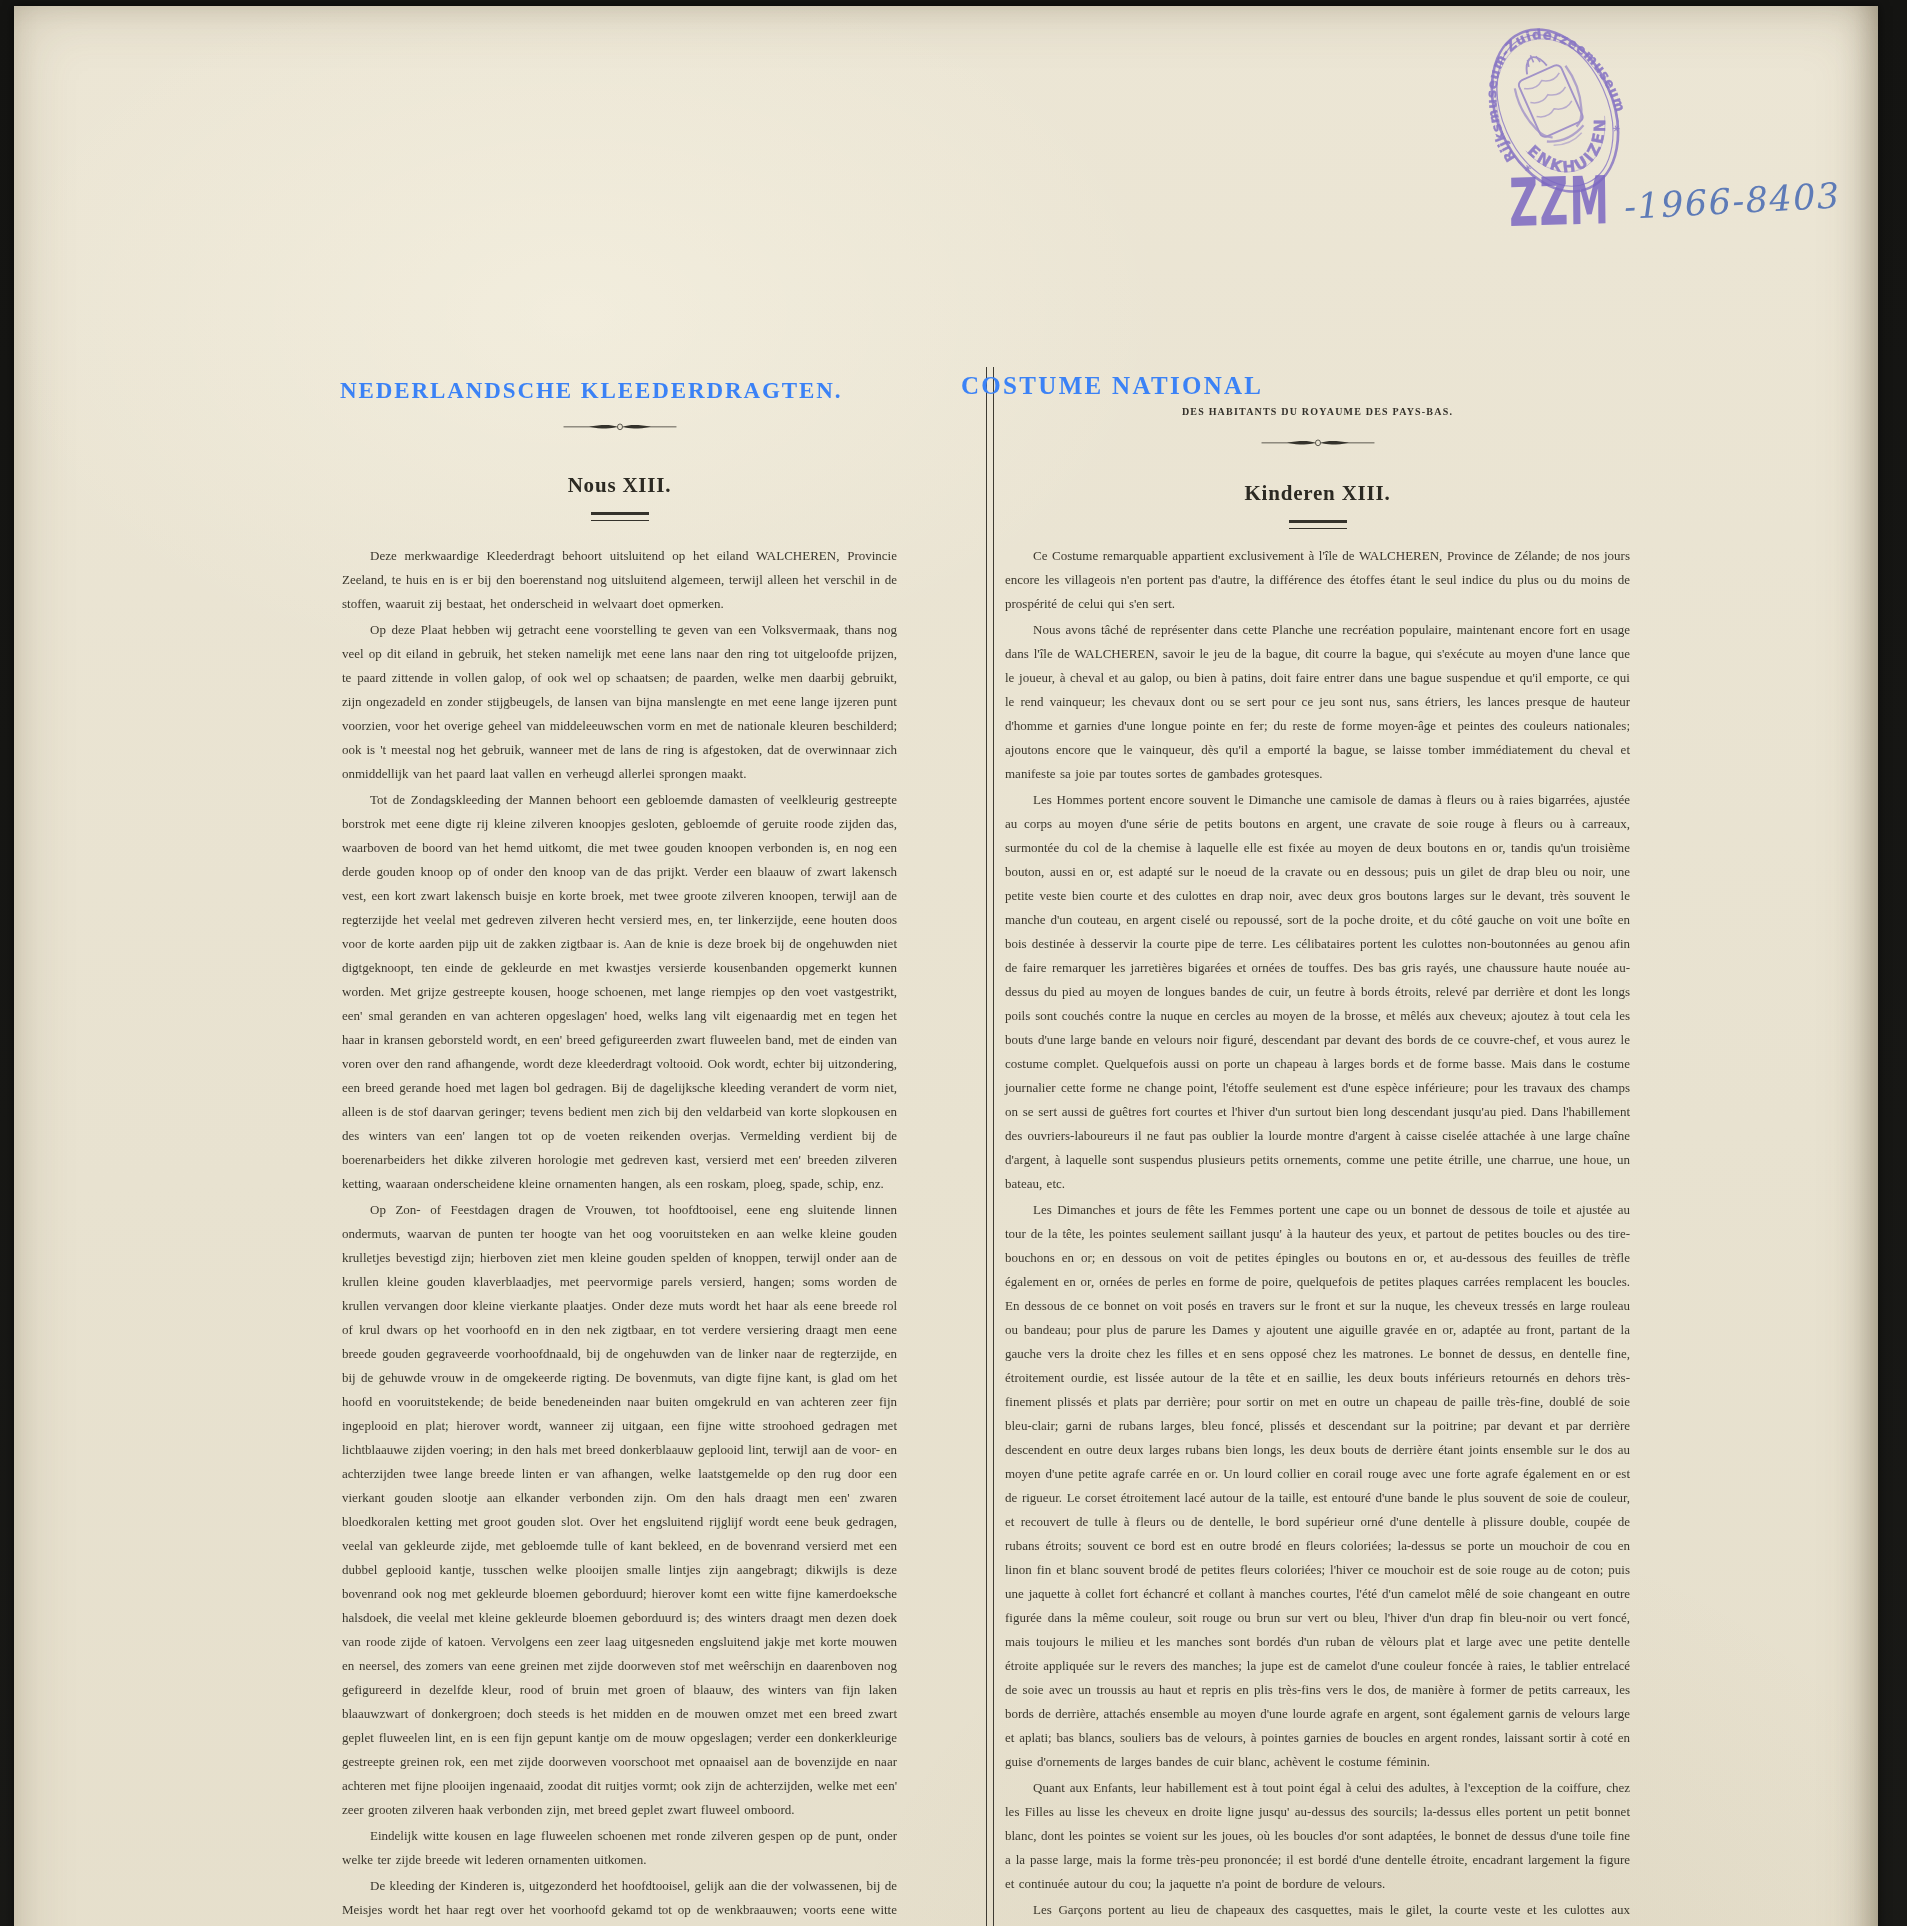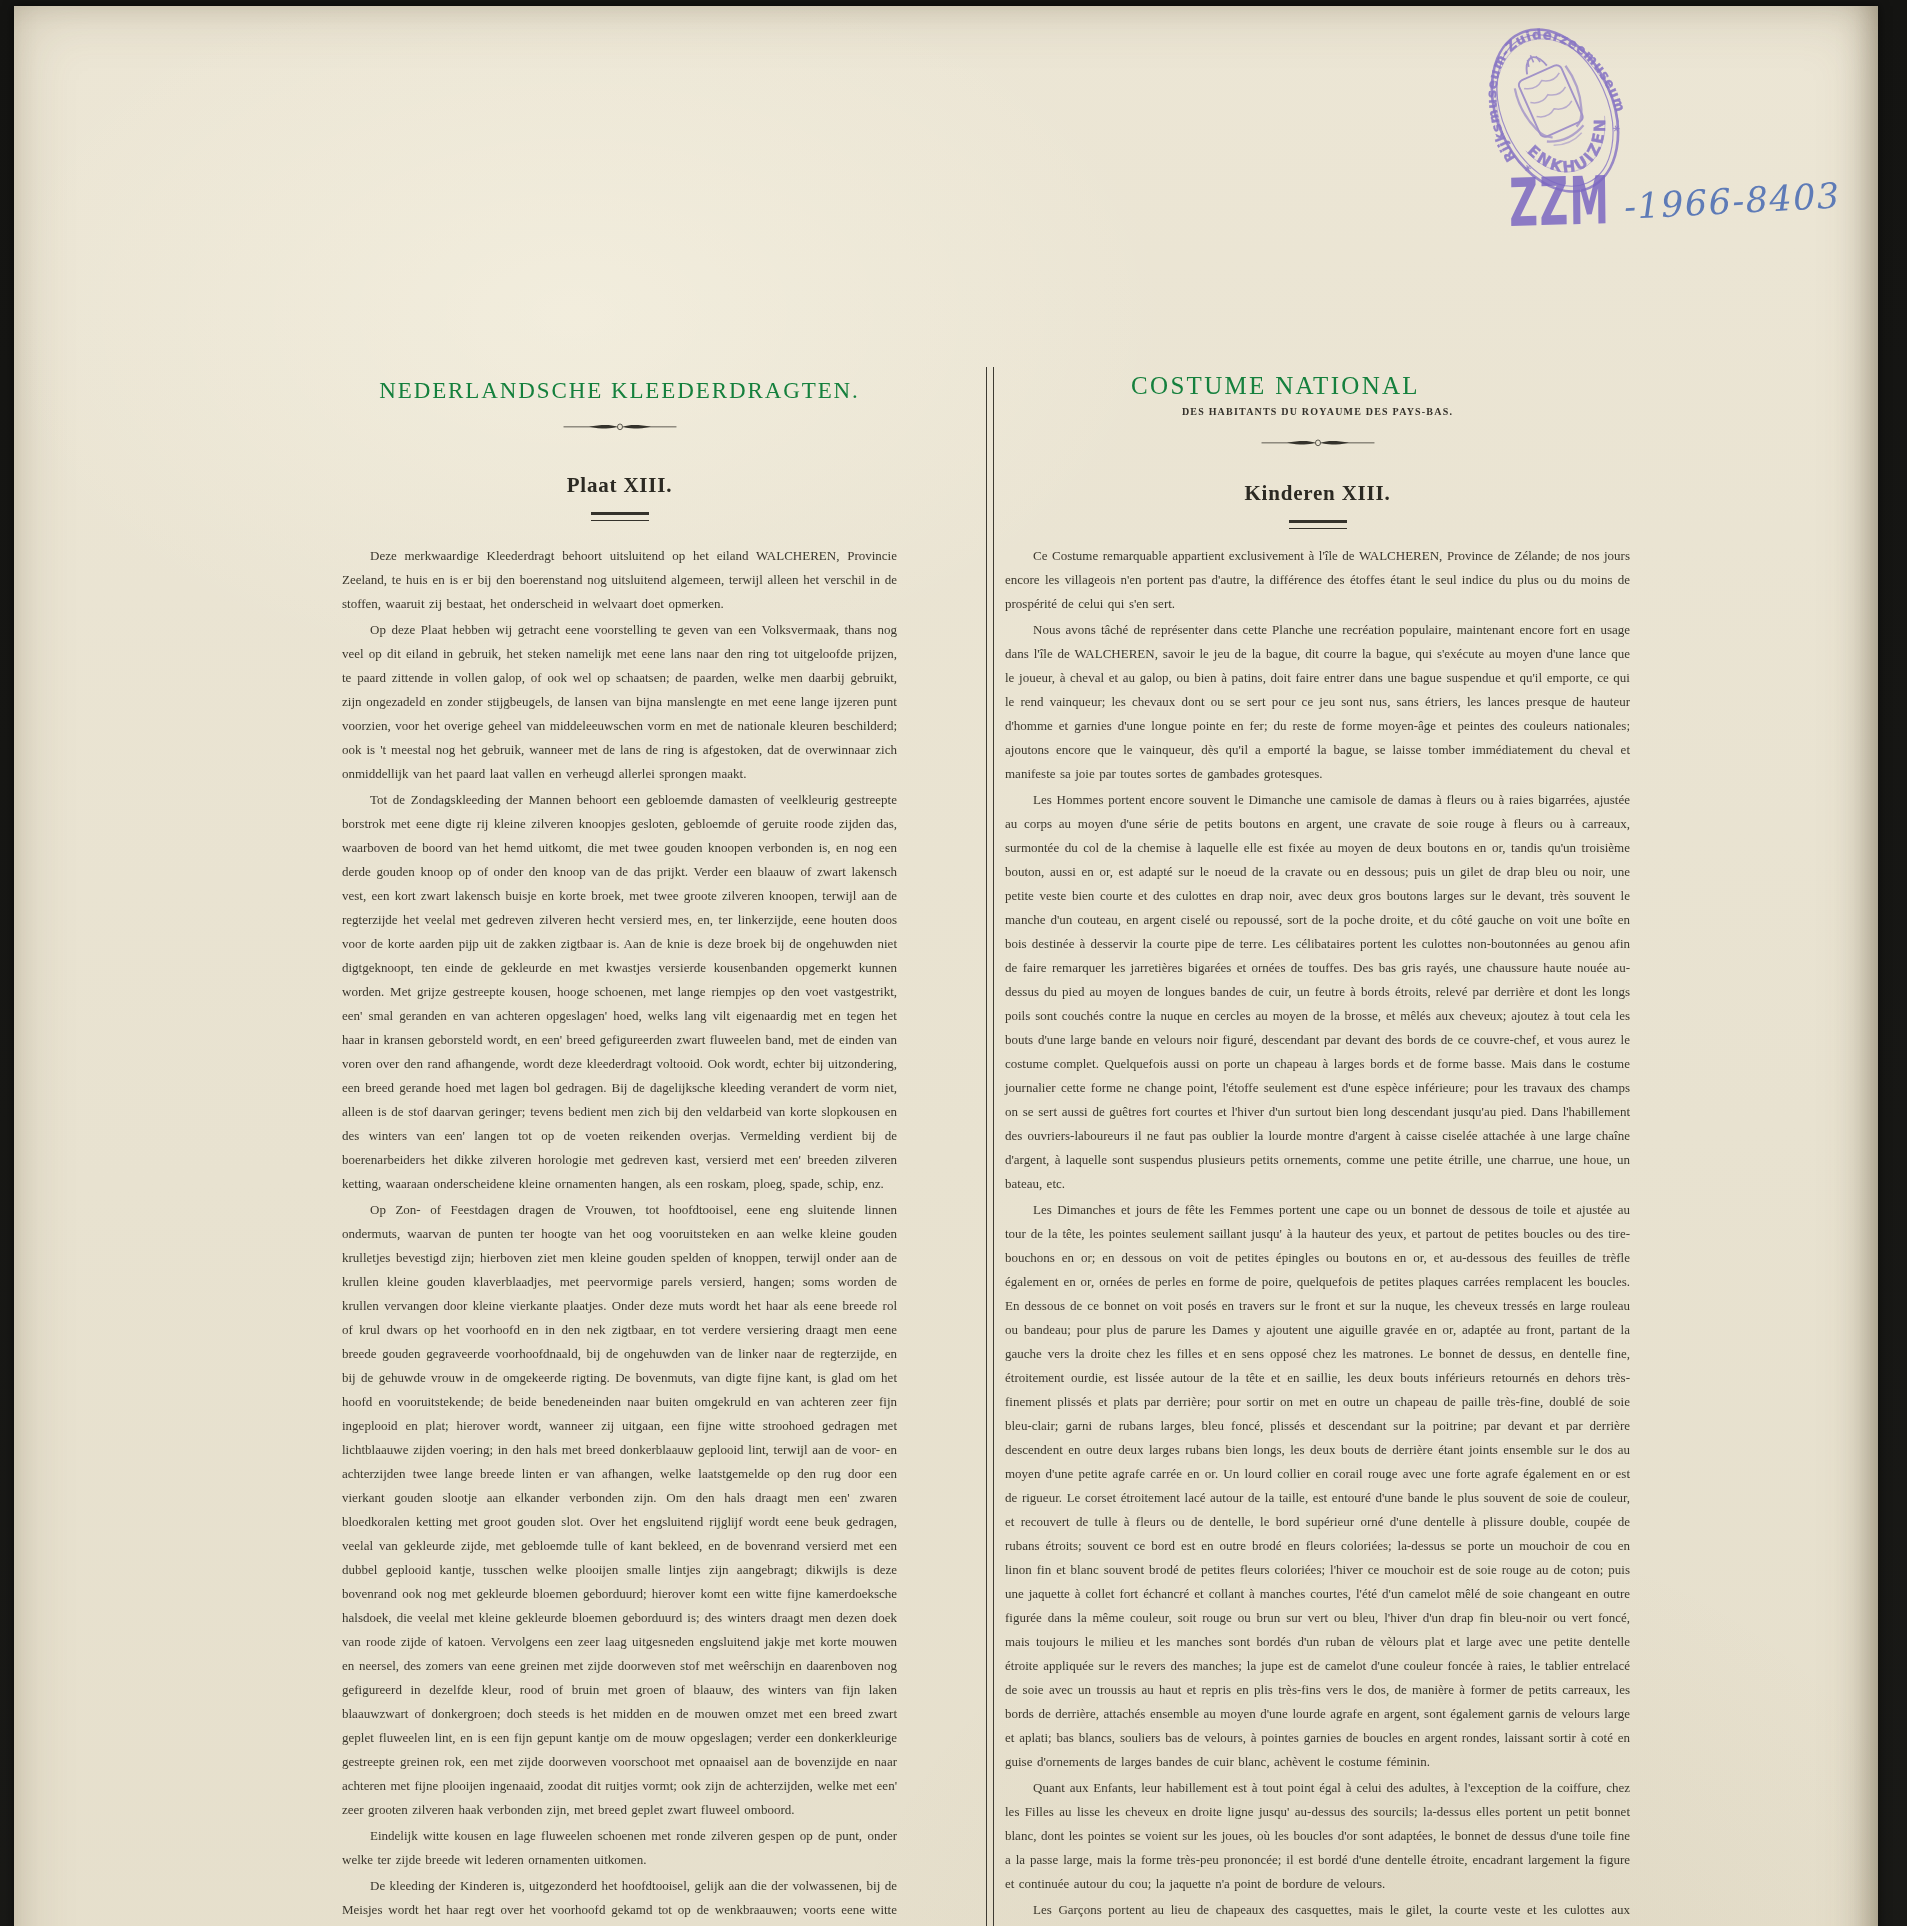--- a/index.html
+++ b/index.html
@@ -14,21 +14,21 @@
     background:
       radial-gradient(1002px 616px at 30% 12%, rgba(255,252,238,.35), rgba(255,252,238,0) 60%),
       radial-gradient(847px 770px at 75% 80%, rgba(120,100,55,.07), rgba(120,100,55,0) 70%),
       linear-gradient(178deg,#ece6d5 0%,#e8e2d0 45%,#e4ddc9 100%);
     box-shadow:
       inset 0 0 62px rgba(92,74,40,.22),
       inset -19px 0 35px -15.4px rgba(60,50,28,.38),
       inset 0 -23px 39px -19px rgba(60,50,28,.30),
       0 0 10px rgba(0,0,0,.6);
   }
-  .col-title{position:absolute;text-align:center;color:#15803d;font-weight:normal;}
+  .col-title{position:absolute;text-align:left;color:#3b82f6;font-weight:bold;}
   #nl-title{left:340px;top:378px;width:559px;font-size:23px;letter-spacing:1.9px;}
   #fr-title{left:961px;top:372px;width:629px;font-size:25px;letter-spacing:2.3px;}
   #fr-subtitle{left:1003px;top:406px;width:629px;font-size:10px;letter-spacing:1.2px;font-weight:bold;
     position:absolute;text-align:center;color:#33302a;}
   .plate-label{position:absolute;text-align:center;font-size:21px;font-weight:bold;color:#2c2a23;letter-spacing:0.8px;}
   #nl-plate{left:340px;top:473px;width:559px;}
   #fr-plate{left:1003px;top:481px;width:629px;}
   .dbl-rule{position:absolute;width:58px;height:5.4px;border-top:3.1px solid #34322b;border-bottom:1.2px solid #34322b;}
   #nl-rule{left:591px;top:512px;}
   #fr-rule{left:1289px;top:520px;}
@@ -101,21 +101,21 @@
 
 <div class="divider"></div>
 
 <div class="col-title" id="nl-title">NEDERLANDSCHE KLEEDERDRAGTEN.</div>
 <svg class="orn" id="nl-orn-top" viewBox="0 0 600 40" preserveAspectRatio="none">
   <line x1="8" y1="20" x2="592" y2="20" stroke-width="4"></line>
   <path d="M 282,20 C 252,6 196,10 140,19 C 196,30 252,34 282,20 Z"></path>
   <path d="M 318,20 C 348,6 404,10 460,19 C 404,30 348,34 318,20 Z"></path>
   <ellipse cx="300" cy="20" rx="13" ry="15" stroke-width="4"></ellipse>
 </svg>
-<div class="plate-label" id="nl-plate">Plaat XIII.</div>
+<div class="plate-label" id="nl-plate">Nous XIII.</div>
 <div class="dbl-rule" id="nl-rule"></div>
 
 <div class="col-title" id="fr-title">COSTUME NATIONAL</div>
 <div id="fr-subtitle">DES HABITANTS DU ROYAUME DES PAYS-BAS.</div>
 <svg class="orn" id="fr-orn-top" viewBox="0 0 600 40" preserveAspectRatio="none">
   <line x1="8" y1="20" x2="592" y2="20" stroke-width="4"></line>
   <path d="M 282,20 C 252,6 196,10 140,19 C 196,30 252,34 282,20 Z"></path>
   <path d="M 318,20 C 348,6 404,10 460,19 C 404,30 348,34 318,20 Z"></path>
   <ellipse cx="300" cy="20" rx="13" ry="15" stroke-width="4"></ellipse>
 </svg>

